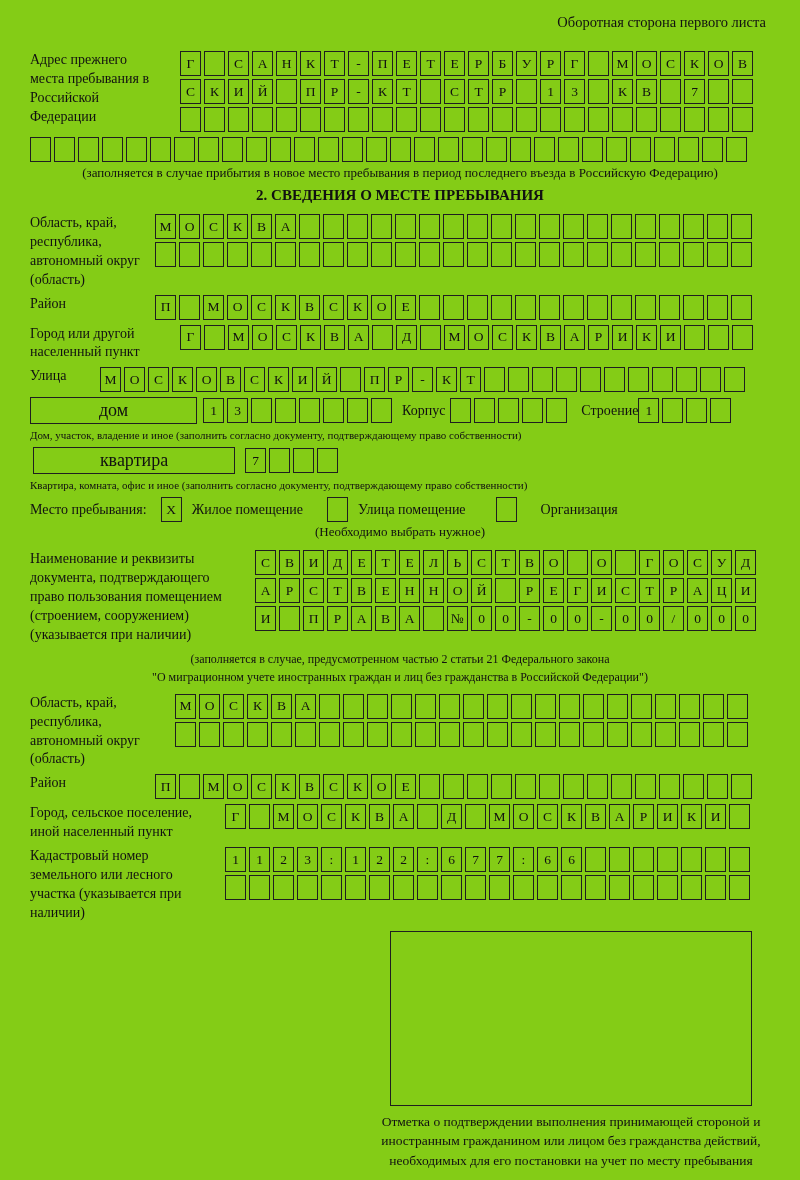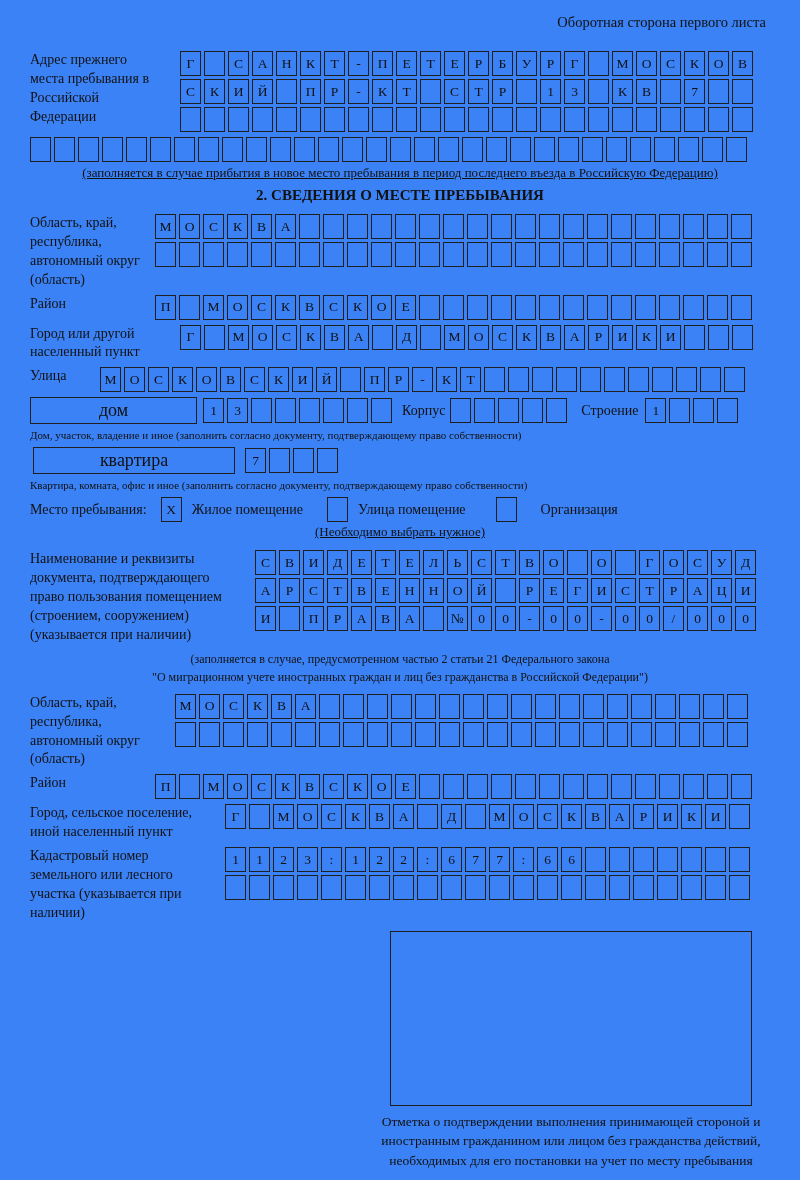--- a/index.html
+++ b/index.html
@@ -1,37 +1,37 @@
 <!DOCTYPE html>
 <html><head>
 <meta charset="utf-8">
 <style>
   * { margin:0; padding:0; box-sizing:border-box; }
   html,body { background:#fff; }
   .page {
-    width:800px; height:1180px; margin:0 auto; background:#3b82f6; color:#111;
+    width:800px; height:1180px; margin:0 auto; background:#84cc16; color:#111;
     font-family:"Liberation Serif", serif; padding:14px 30px 0 30px; overflow:hidden;
   }
   .header-note { text-align:right; font-size:14.5px; margin-bottom:20px; padding-right:4px; }
   .field { display:flex; align-items:flex-start; margin-bottom:5px; }
   .lbl { flex:none; font-size:14px; line-height:1.35; }
   .cellcol { display:flex; flex-direction:column; gap:3px; }
   .cellrow { display:flex; gap:3px; }
   .cell {
     width:21px; height:25px; flex:none; border:1.5px solid #1f1f1f;
     display:flex; align-items:center; justify-content:center;
     font-size:13.5px; font-family:"Liberation Serif", serif;
   }
   .namebox {
     flex:none; height:27px; border:1.5px solid #1f1f1f; display:flex;
     align-items:center; justify-content:center; font-size:18px;
   }
   .inline-lbl { flex:none; font-size:14px; line-height:27px; }
   .caption { font-size:11px; margin:2px 0 6px 0; }
-  .note-center { text-align:center; font-size:13px; margin-bottom:6px;text-decoration:underline; }
+  .note-center { text-align:center; font-size:13px; margin-bottom:6px; }
   .sec-title { text-align:center; font-weight:bold; font-size:15px; margin:6px 0 10px 0; }
   .fact-title { text-align:center; font-weight:bold; font-size:15px; margin:10px 0 8px 0; }
   .fact-note { text-align:center; font-size:12px; line-height:1.5; }
   .stay-row { display:flex; align-items:center; margin:6px 0 2px 0; font-size:14px; }
   .stay-row .cell { margin:0 10px 0 14px; }
   .stamp-box { width:362px; height:175px; border:1.5px solid #1f1f1f; margin:8px 0 6px 360px; }
   .stamp-caption { width:410px; margin-left:336px; text-align:center; font-size:13.5px; line-height:1.45; }
   
   .w150 { width:120px; margin-right:30px; }
   .w125 { width:112px; margin-right:13px; }
@@ -334,21 +334,21 @@
         <span class="cell"></span>
       </div>
     <div class="inline-lbl" style="margin-right:5px;">Корпус</div>
     <div class="cellrow" style="margin-right:14px;">
         <span class="cell"></span>
         <span class="cell"></span>
         <span class="cell"></span>
         <span class="cell"></span>
         <span class="cell"></span>
       </div>
-    <div class="inline-lbl" style="margin-right:7px;">Строение</div>
+    <div class="inline-lbl" style="">Строение</div>
     <div class="cellrow">
         <span class="cell">1</span>
         <span class="cell"></span>
         <span class="cell"></span>
         <span class="cell"></span>
       </div>
   </div>
   <div class="caption">Дом, участок, владение и иное (заполнить согласно документу, подтверждающему право собственности)</div>
 
   <div class="field" style="align-items:center;">

